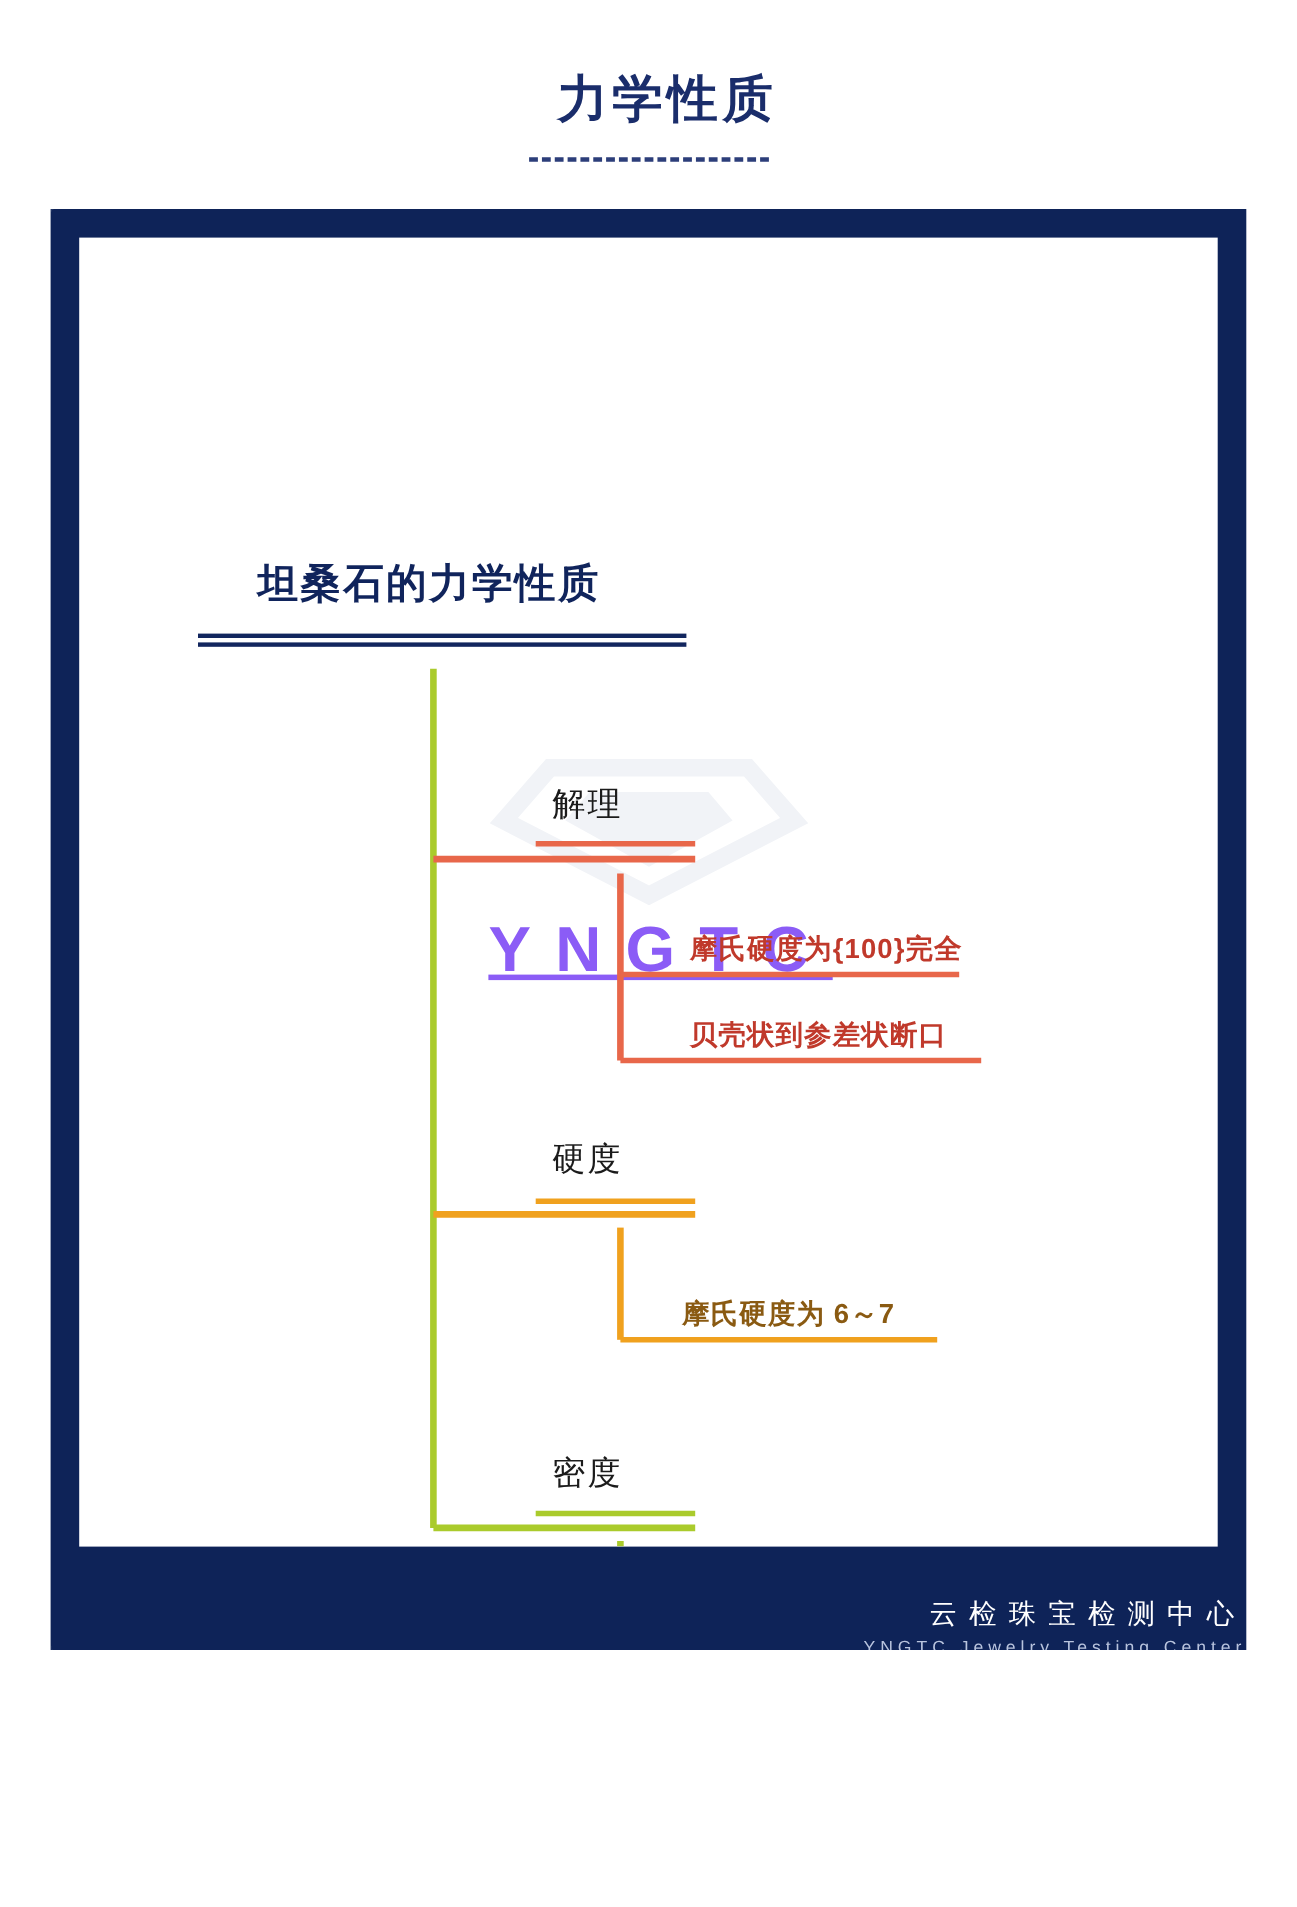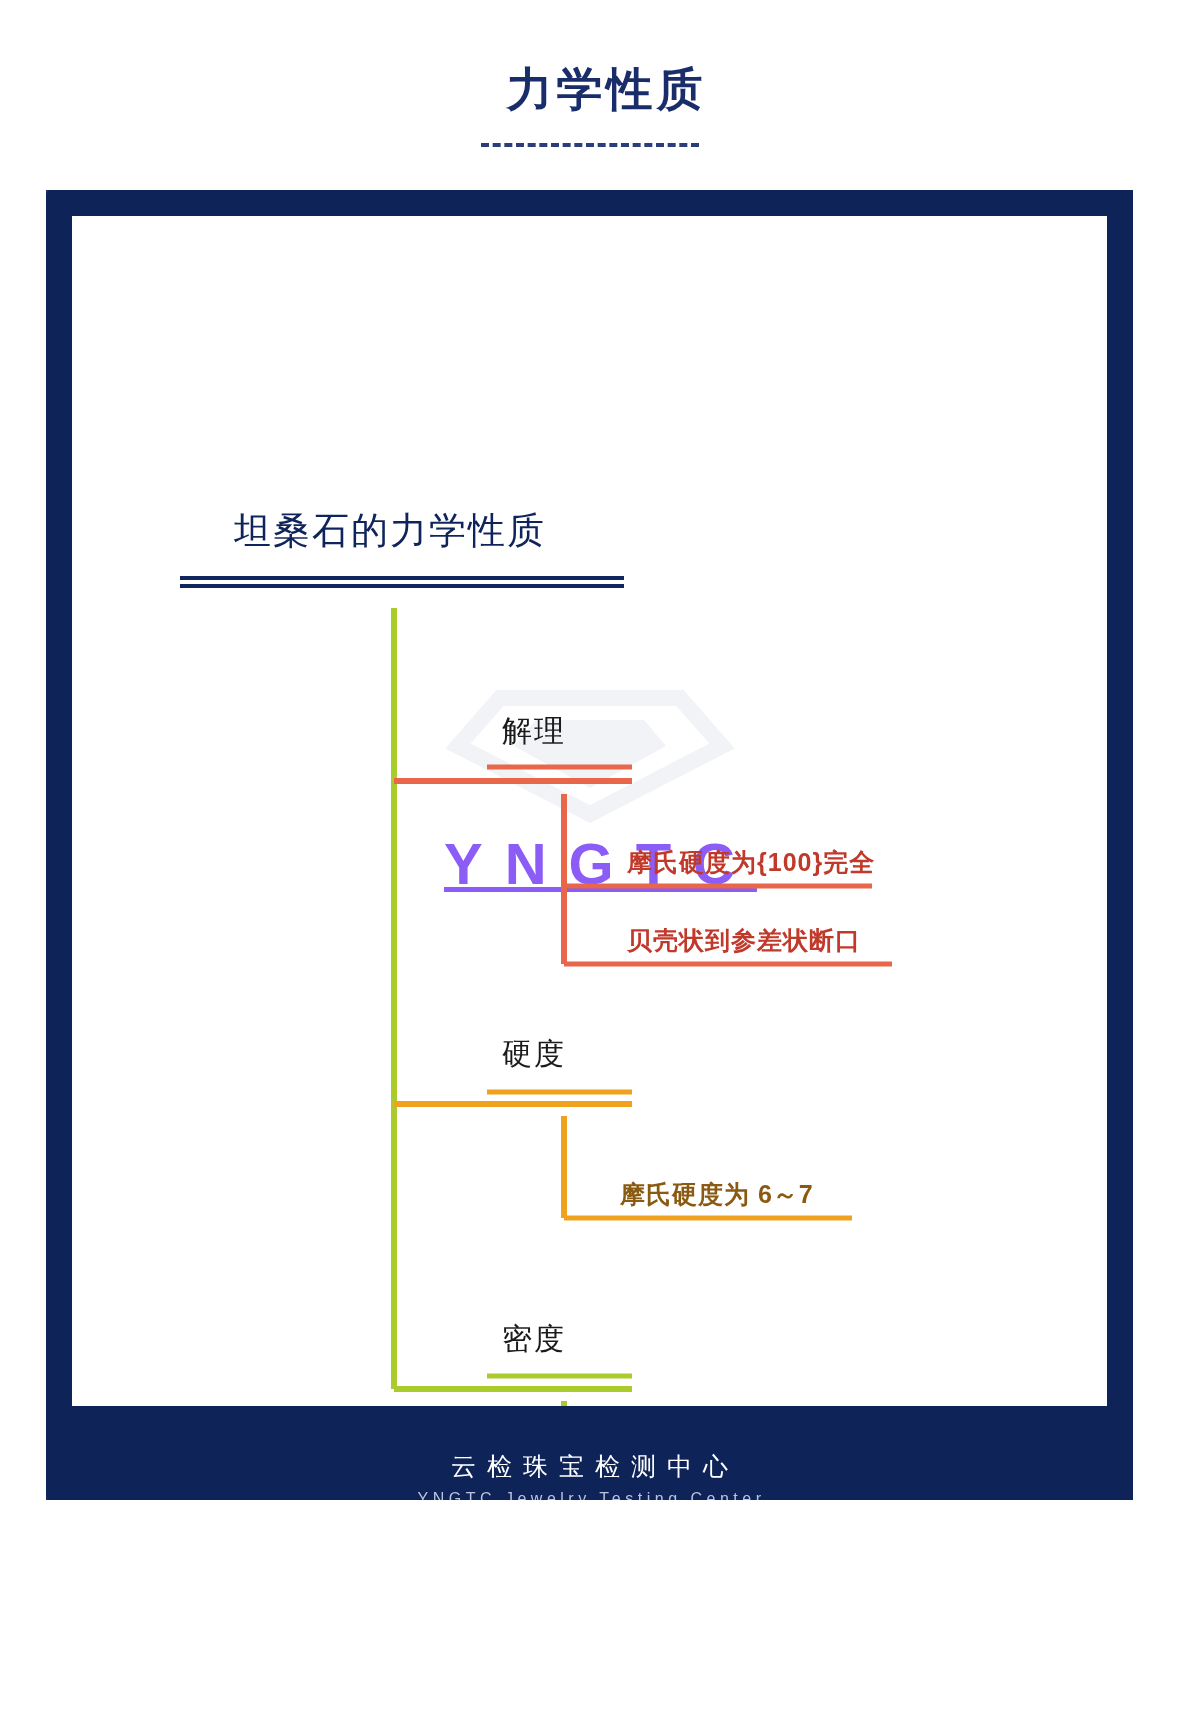--- a/index.html
+++ b/index.html
@@ -88,21 +88,21 @@
   
   .diagram {
     position: absolute;
     inset: 0;
   }
   .chart-title {
     position: absolute;
     left: 162px;
     top: 290px;
     font-size: 37px;
-    font-weight: normal;
+    font-weight: bold;
     color: #10245c;
     letter-spacing: 2px;
   }
   .chart-title-rule {
     position: absolute;
     left: 108px;
     top: 360px;
     width: 444px;
     border-top: 4px solid #12265e;
     border-bottom: 4px solid #12265e;
@@ -129,21 +129,21 @@
   .leaf-label.orange { color: #8a5a12; }
 
   
   .footer {
     position: absolute;
     left: 0;
     right: 0;
     bottom: 0;
     height: 68px;
     color: #ffffff;
-    text-align: center;
+    text-align: right;
   }
   .footer-cn {
     font-size: 25px;
     letter-spacing: 11px;
     padding-top: 18px;
     text-indent: 11px;
     font-weight: 500;
   }
   .footer-en {
     font-size: 16px;

